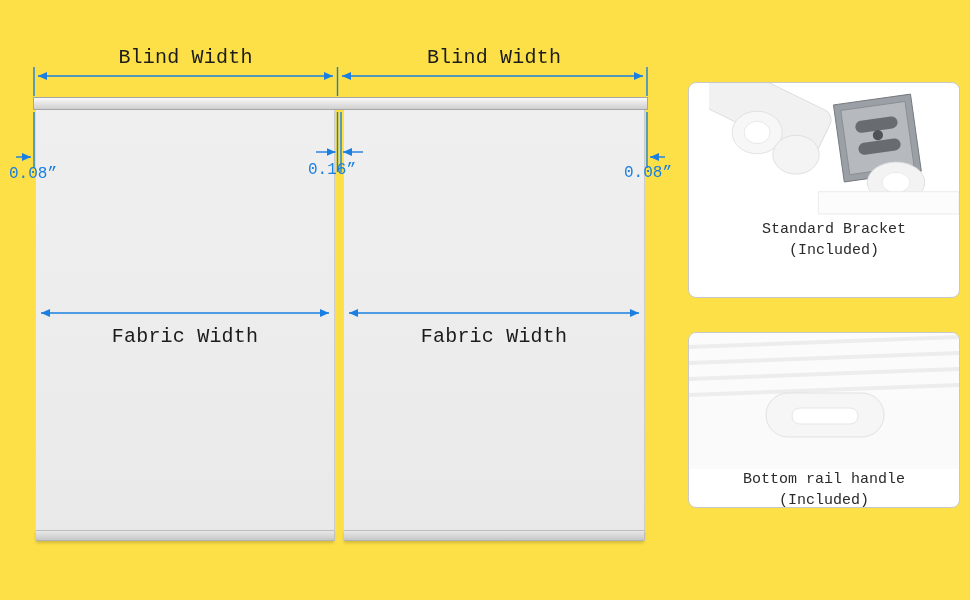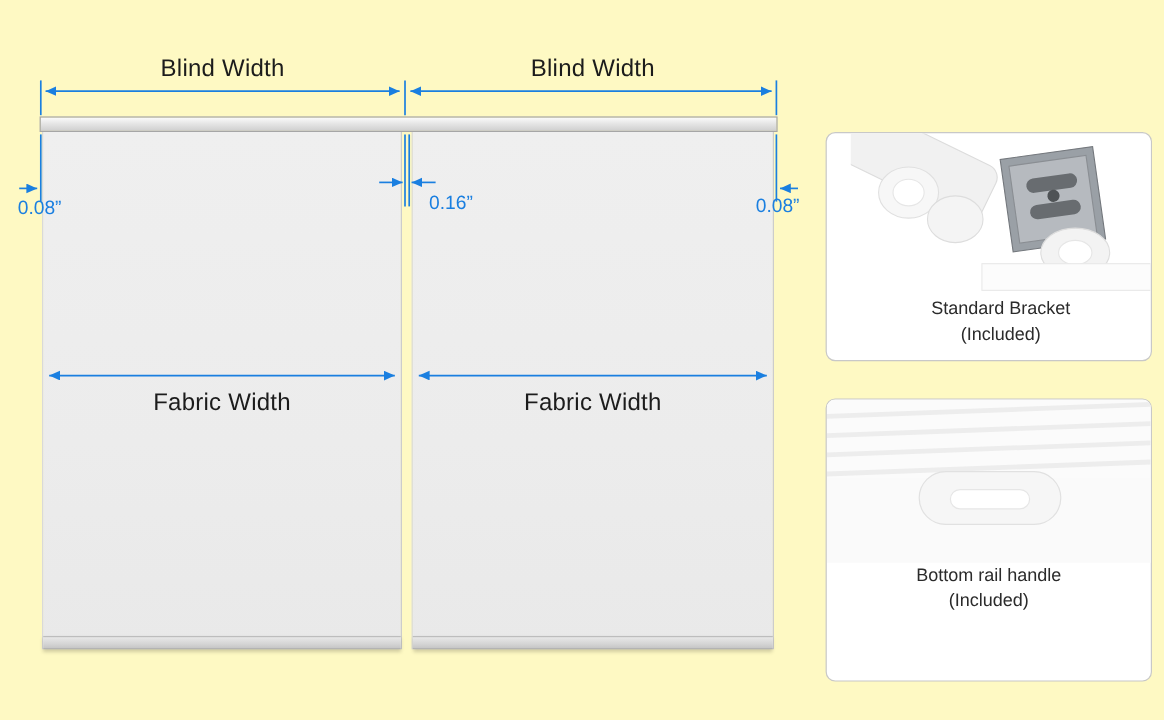--- a/index.html
+++ b/index.html
@@ -1,18 +1,18 @@
 <!DOCTYPE html>
 <html><head>
 <meta charset="utf-8">
 <style>
   html,body{margin:0;padding:0;background:#ffffff;}
   .stage{
-    position:relative;width:970px;height:600px;background:#fef9c3;overflow:hidden;
-    font-family:Liberation Sans, sans-serif;
+    position:relative;width:970px;height:600px;background:#fde047;overflow:hidden;
+    font-family:Liberation Mono, monospace;
   }
   
   .header-rail{
     position:absolute;left:33px;top:97px;width:615px;height:13px;box-sizing:border-box;
     background:linear-gradient(180deg,#fbfbfb 0%,#e6e6e6 45%,#cfcfcf 100%);
     border:1px solid #a6a6a6;
   }
   .panel{
     position:absolute;top:110px;height:431px;box-sizing:border-box;
     background:linear-gradient(180deg,#efefef 0%,#ececec 60%,#e9e9e9 100%);
@@ -28,29 +28,29 @@
   }
   .dims{position:absolute;left:0;top:0;pointer-events:none;}
   
   .lbl{position:absolute;text-align:center;color:#1c1c1c;font-size:20px;letter-spacing:0.2px;}
   .blind-w-1{left:33px;top:46px;width:305px;}
   .blind-w-2{left:340px;top:46px;width:308px;}
   .fabric-w-1{left:35px;top:325px;width:300px;}
   .fabric-w-2{left:343px;top:325px;width:302px;}
   .gap-lbl{position:absolute;text-align:center;color:#1a7fe0;font-size:16px;}
   .gap-left{left:0px;top:165px;width:66px;}
-  .gap-center{left:330px;top:161px;width:64px;text-align:right;}
+  .gap-center{left:300px;top:161px;width:64px;}
   .gap-right{left:615px;top:164px;width:66px;}
   
   .card{
     position:absolute;left:688px;width:272px;box-sizing:border-box;background:#ffffff;
     border:1px solid #c8c8c8;border-radius:8px;overflow:hidden;
   }
-  .card-1{top:110px;height:191px;padding-left:20px;}
-  .card-2{top:332px;height:236px;}
+  .card-1{top:82px;height:216px;padding-left:20px;}
+  .card-2{top:332px;height:176px;}
   .card-img{width:100%;height:136px;display:block;}
   .card-img svg{display:block;width:100%;height:100%;}
   .card-caption{text-align:center;color:#2b2b2b;font-size:15px;line-height:21px;}
 </style>
 </head>
 <body>
 
 <div class="stage">
 
   <div class="header-rail"></div>

